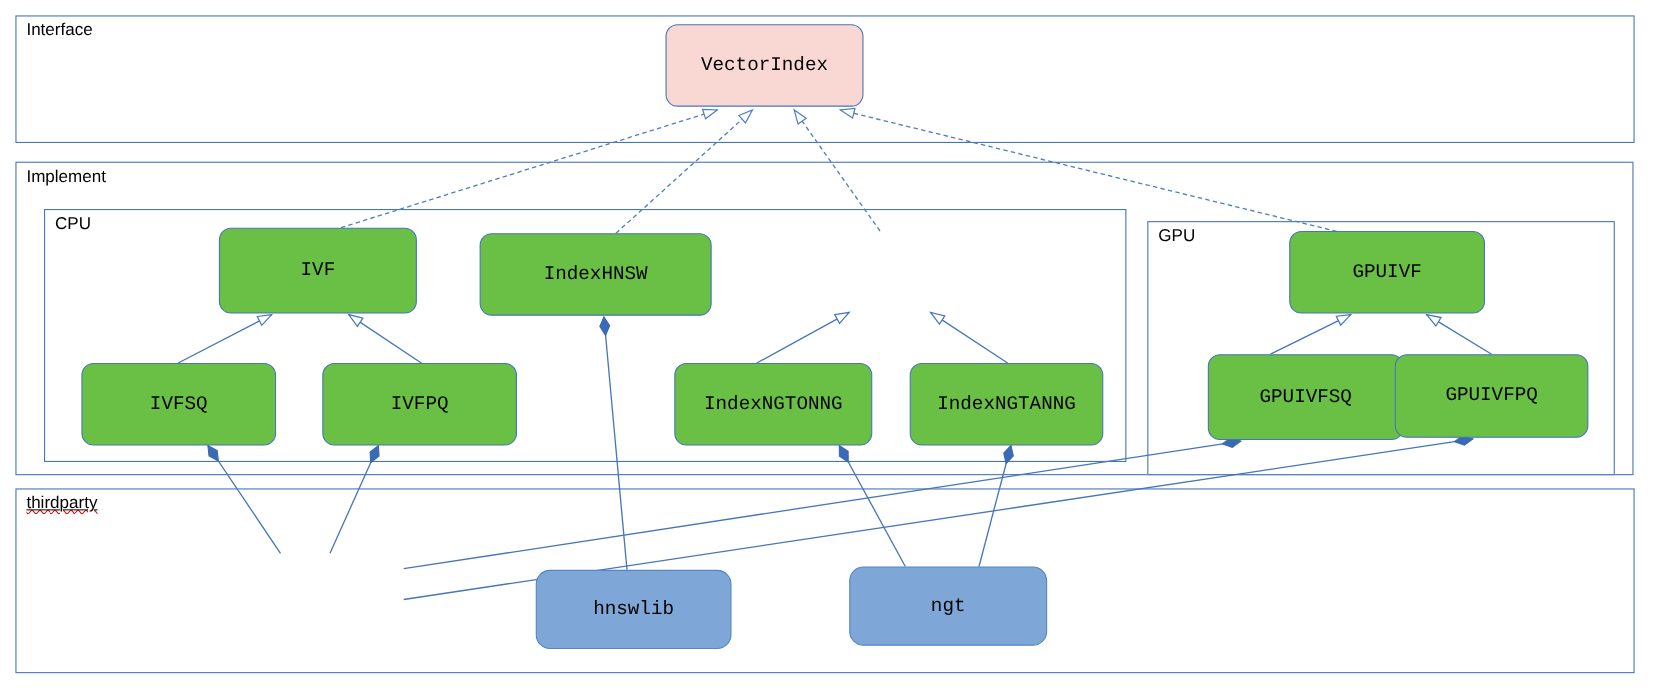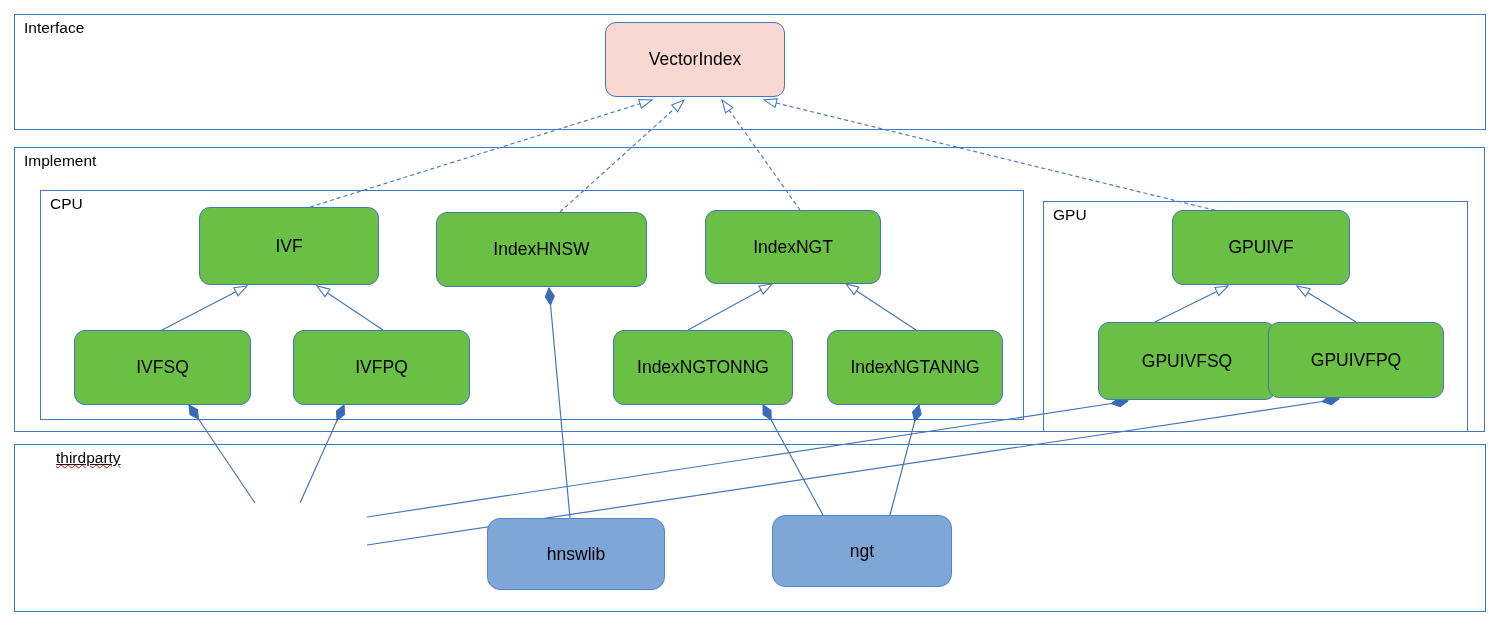--- a/index.html
+++ b/index.html
@@ -5,30 +5,30 @@
   html,body{margin:0;padding:0;background:#fff;}
   .canvas{position:relative;width:1503px;height:628px;background:#fff;overflow:hidden;
           font-family:"Liberation Sans",sans-serif;}
   
   .container{position:absolute;border:1.6px solid #4576b9;background:#fff;box-sizing:border-box;}
   .container-label{position:absolute;left:9px;top:4px;font-size:15.5px;color:#000;
                    font-family:Liberation Sans, sans-serif;white-space:nowrap;}
   .wavy{text-decoration-line:underline;text-decoration-style:wavy;text-decoration-color:#cc1111;
         text-decoration-thickness:1px;}
   .wavy .solid-ul{text-decoration-line:underline;text-decoration-style:solid;
-                  text-decoration-color:#1a1a1a;text-decoration-thickness:1px;margin-left:32px;}
+                  text-decoration-color:#1a1a1a;text-decoration-thickness:1px;}
   
   svg.edges{position:absolute;left:0;top:0;z-index:3;pointer-events:none;}
   .realize{stroke:#4f7dc0;stroke-width:1.2;stroke-dasharray:4 3;fill:none;}
   .inherit{stroke:#4576b9;stroke-width:1.2;fill:none;}
   .compose{stroke:#4576b9;stroke-width:1.2;fill:none;}
   
   .node{position:absolute;z-index:4;box-sizing:border-box;border:1.6px solid #4576b9;
         border-radius:11px;display:flex;align-items:center;justify-content:center;
-        font-family:Liberation Sans, sans-serif;font-size:17.5px;color:#000;text-align:center;}
+        font-family:Liberation Mono, monospace;font-size:17.5px;color:#000;text-align:center;}
   .node.pink{background:#f9d8d4;}
   .node.green{background:#6abf45;}
   .node.blue{background:#7ea6d6;border-color:#5585c2;border-radius:13px;}
 </style>
 </head>
 <body>
 
 <div class="canvas">
 
   <div class="container" style="left:14px;top:14px;width:1472px;height:116px">
@@ -82,21 +82,20 @@
     <line class="compose" x1="823" y1="515" x2="763" y2="405" marker-end="url(#diamondFilled)"></line>
     <line class="compose" x1="890" y1="515" x2="919" y2="405" marker-end="url(#diamondFilled)"></line>
     <line class="compose" x1="367" y1="517" x2="1128" y2="401" marker-end="url(#diamondFilled)"></line>
     <line class="compose" x1="367" y1="545" x2="1339" y2="399" marker-end="url(#diamondFilled)"></line>
   </svg>
 
   <div class="node pink" style="left:605px;top:22px;width:180px;height:75px">VectorIndex</div>
 
   <div class="node green" style="left:199px;top:207px;width:180px;height:78px">IVF</div>
   <div class="node green" style="left:436px;top:212px;width:211px;height:75px">IndexHNSW</div>
-  <div class="node green" style="left:705px;top:210px;width:176px;height:74px">IndexNGT</div>
 
   <div class="node green" style="left:74px;top:330px;width:177px;height:75px">IVFSQ</div>
   <div class="node green" style="left:613px;top:330px;width:180px;height:75px">IndexNGTONNG</div>
   <div class="node green" style="left:293px;top:330px;width:177px;height:75px">IVFPQ</div>
   <div class="node green" style="left:827px;top:330px;width:176px;height:75px">IndexNGTANNG</div>
 
   <div class="node green" style="left:1172px;top:210px;width:178px;height:75px">GPUIVF</div>
   <div class="node green" style="left:1098px;top:322px;width:178px;height:78px">GPUIVFSQ</div>
   <div class="node green" style="left:1268px;top:322px;width:176px;height:76px">GPUIVFPQ</div>
 

